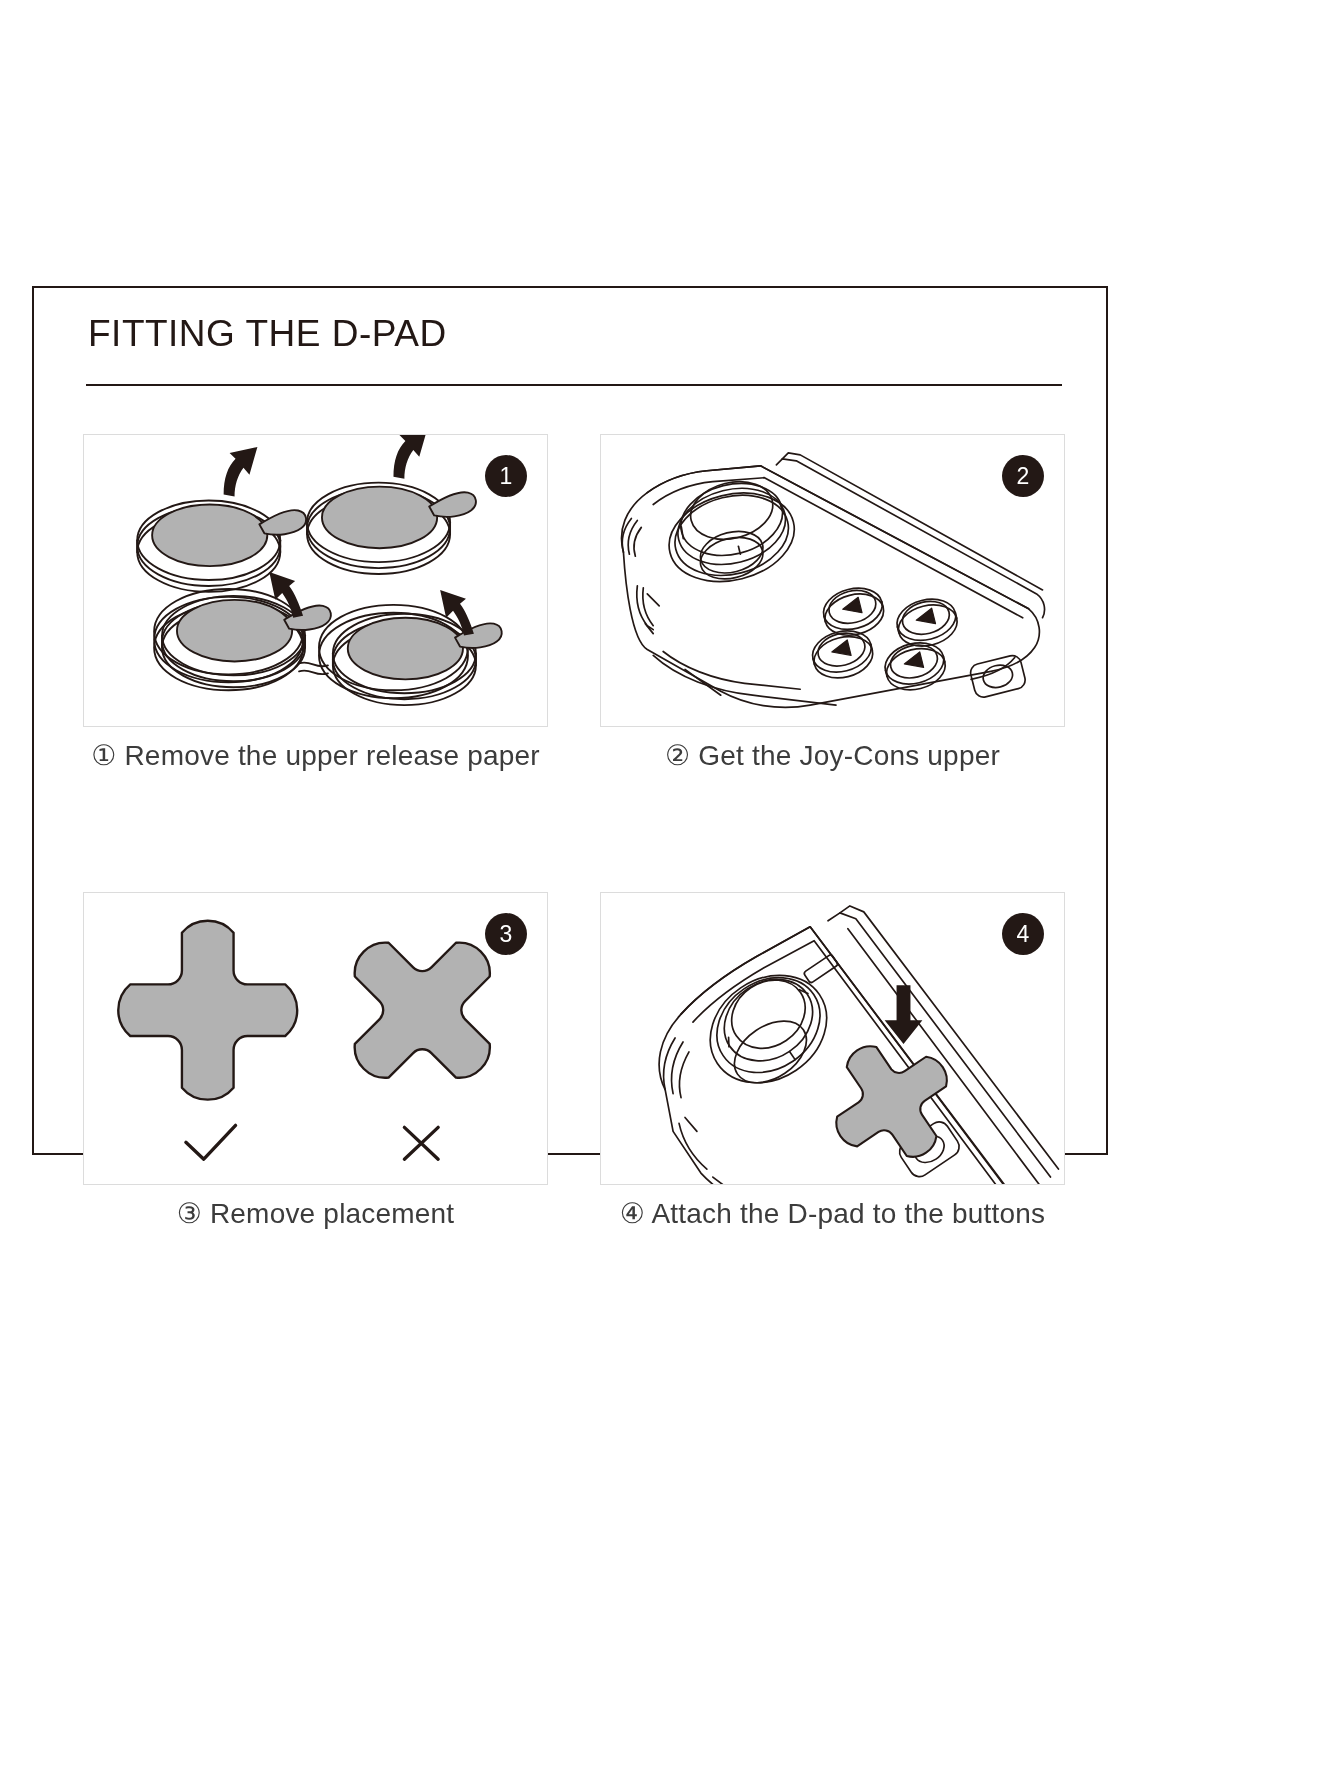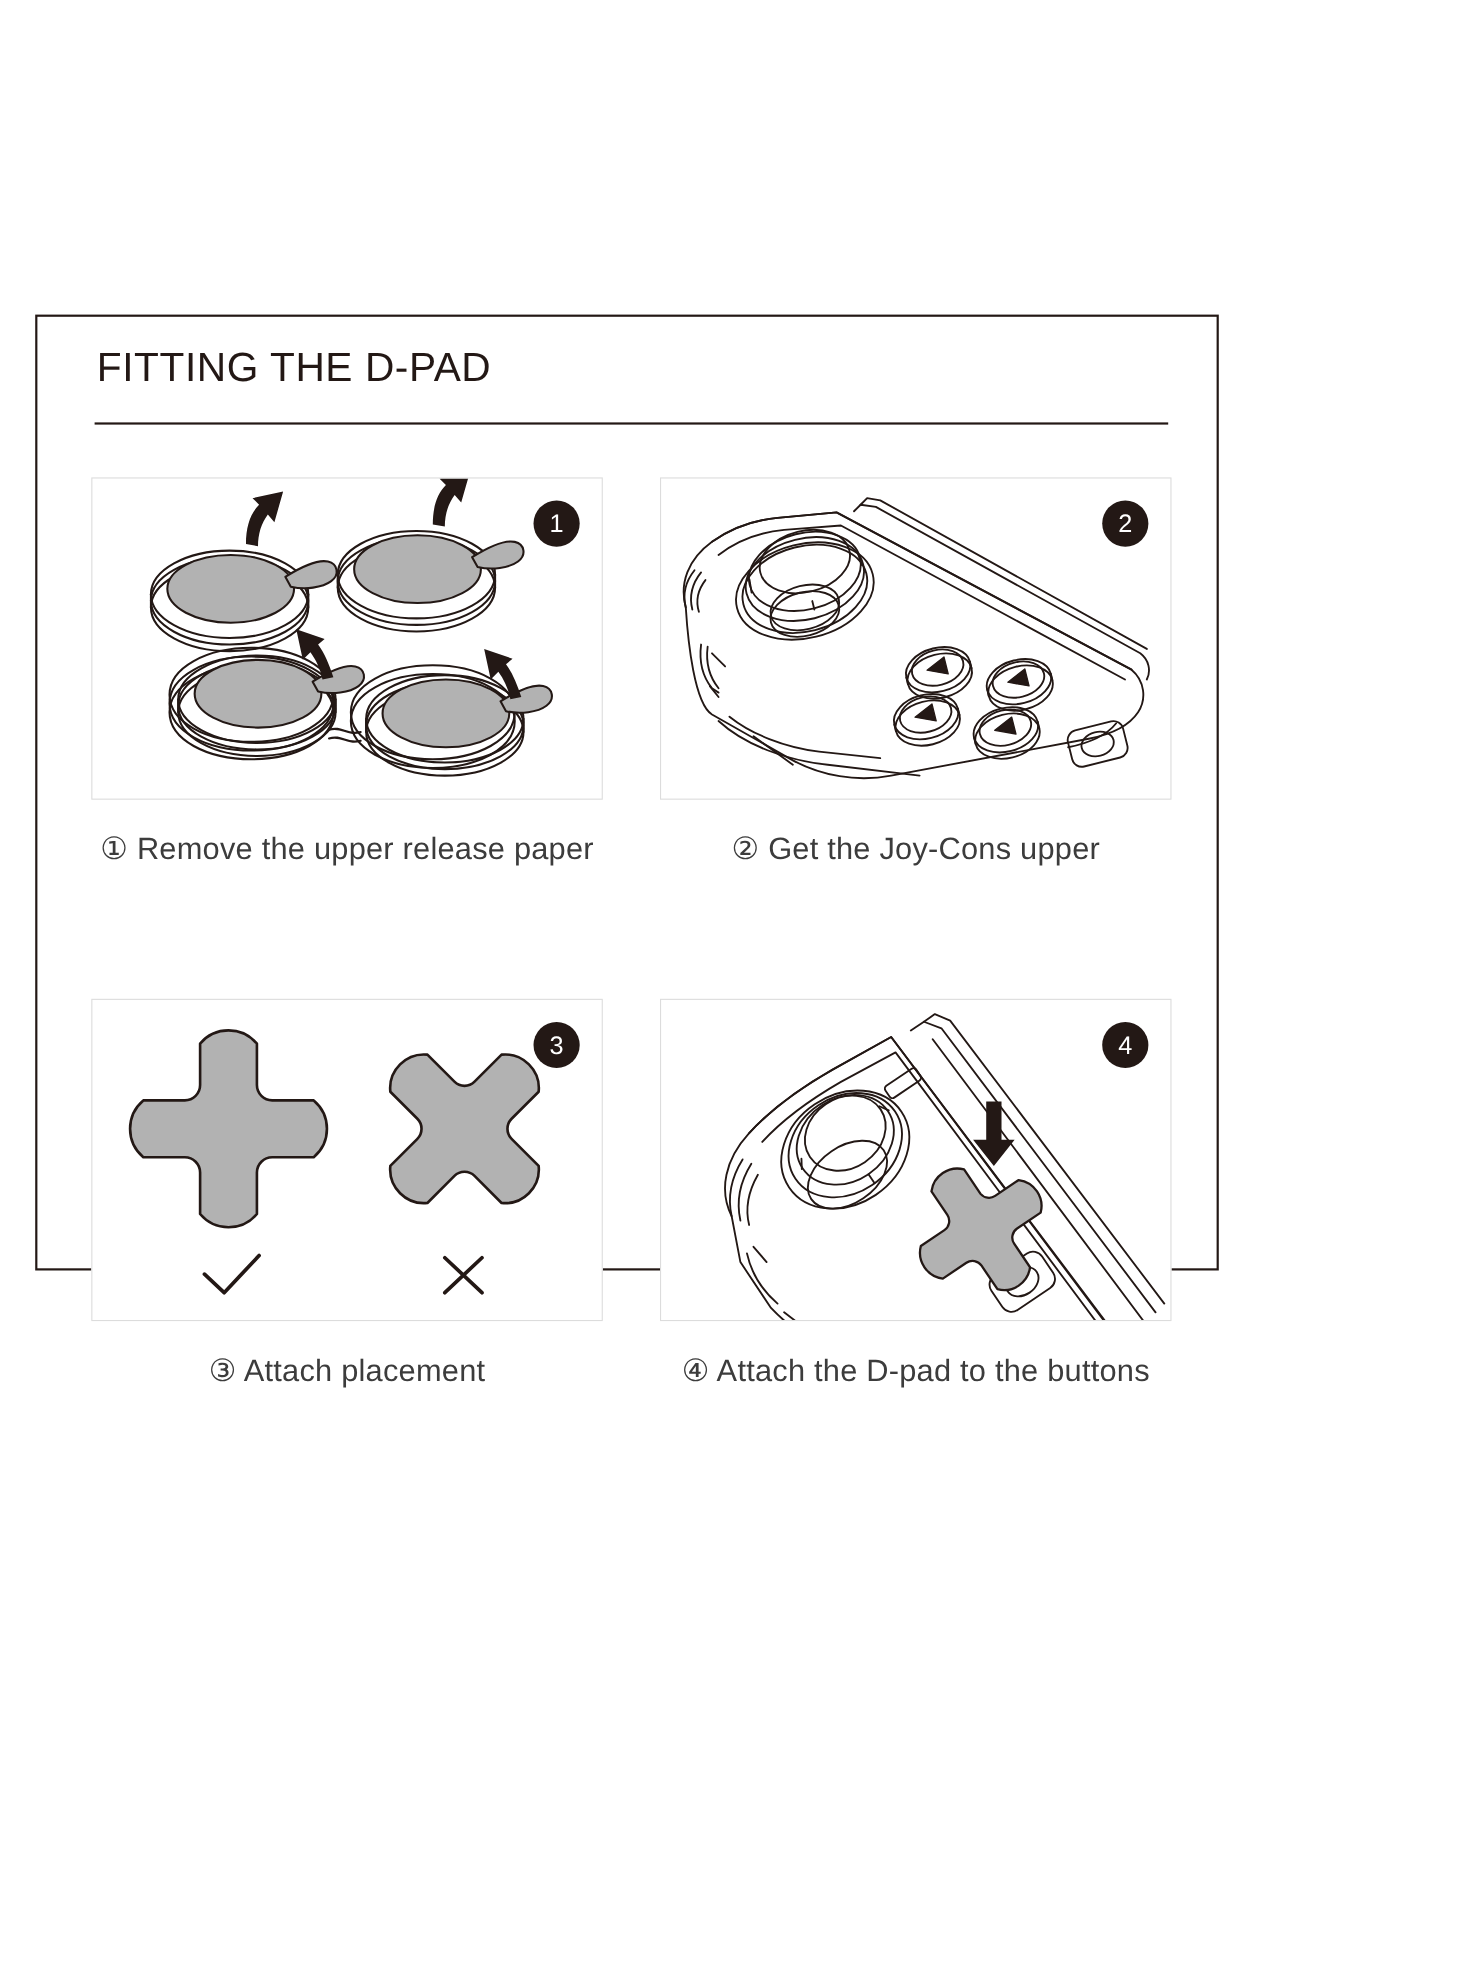--- a/index.html
+++ b/index.html
@@ -99,21 +99,21 @@
     background: #231815;
     color: #ffffff;
     font-size: 23px;
     line-height: 42px;
     text-align: center;
     font-family: "Liberation Sans", "DejaVu Sans", sans-serif;
     z-index: 5;
   }
 
   .caption {
-    margin-top: 28px;
+    margin-top: 12px;
     text-align: center;
     font-size: 28px;
     color: #3c3c3c;
     font-weight: 400;
     white-space: nowrap;
     letter-spacing: 0.2px;
   }
 </style>
 </head>
 <body>
@@ -338,21 +338,21 @@
           <g fill="none" stroke="#231815" stroke-width="3.4" stroke-linecap="round" stroke-linejoin="round">
             <path d="M102 251 L120 268 L152 234"></path>
           </g>
 
           <g fill="none" stroke="#231815" stroke-width="3.4" stroke-linecap="round" stroke-linejoin="round">
             <path d="M322 236 L356 268 M356 236 L322 268"></path>
           </g>
         </svg>
         <div class="step-badge">3</div>
       </div>
-      <div class="caption">③ Attach placement</div>
+      <div class="caption">③ Remove placement</div>
     </div>
 
     <div class="cell">
       <div class="figure-box">
         <svg viewBox="0 0 465 293" xmlns="http://www.w3.org/2000/svg">
           <g fill="none" stroke="#231815" stroke-width="1.7" stroke-linejoin="round" stroke-linecap="round">
 
             <path d="M64 198
                      C52 174 58 146 80 122
                      C100 100 128 80 156 64

